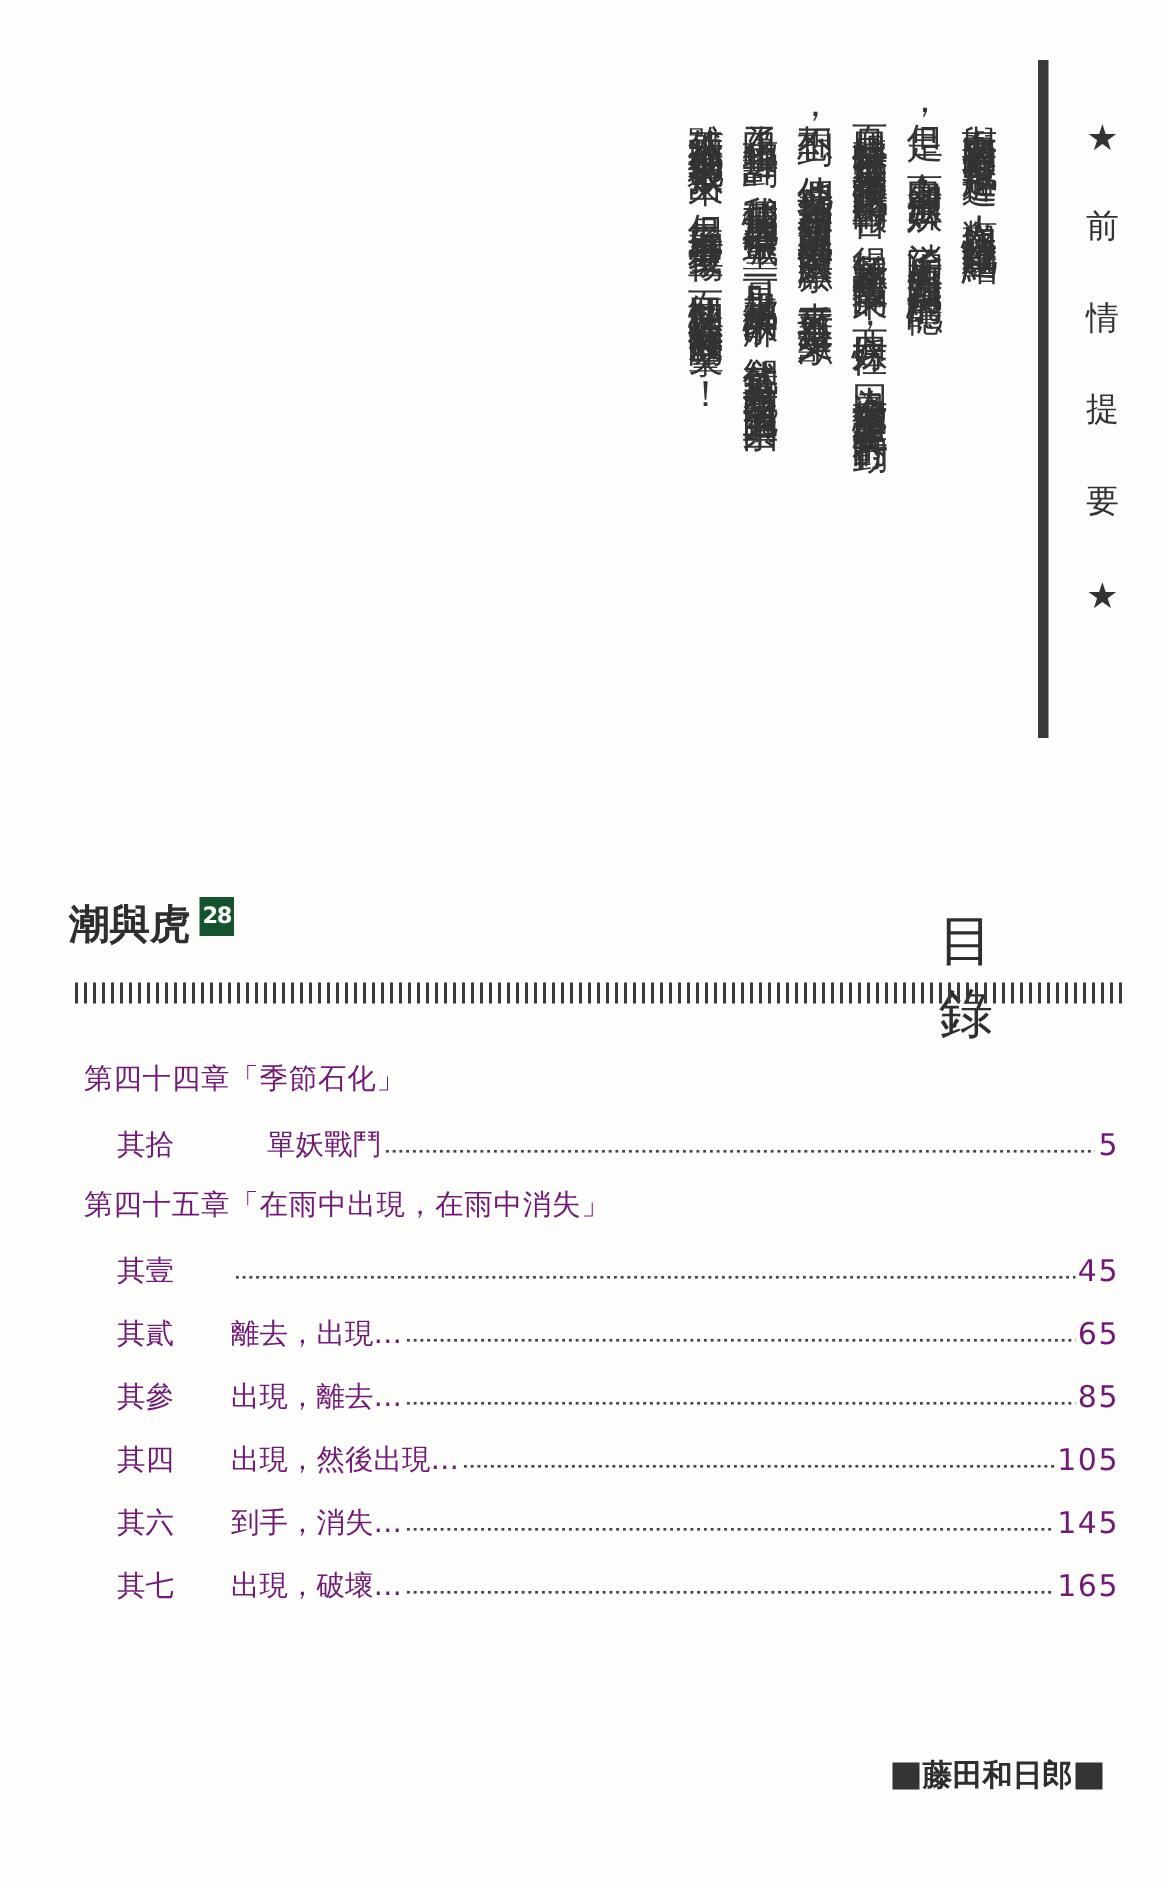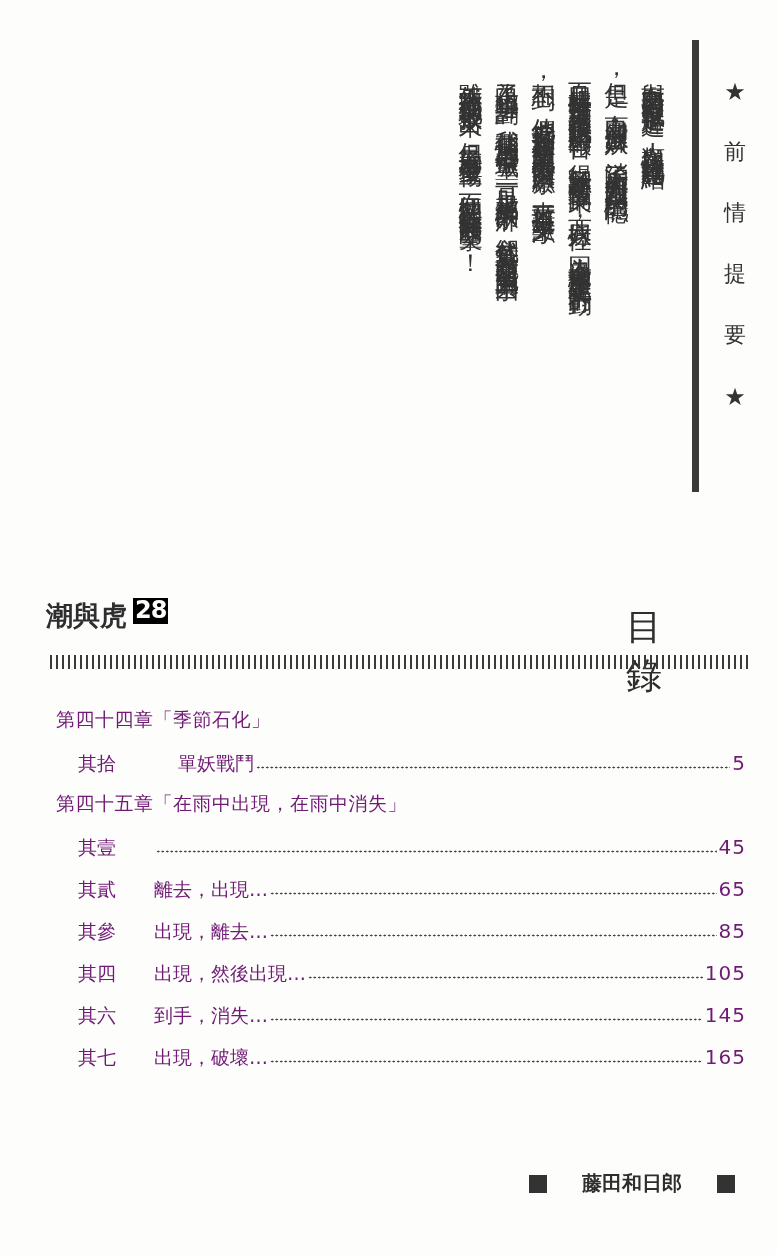--- a/index.html
+++ b/index.html
@@ -69,23 +69,23 @@
       top: 598px;
       display: flex;
       align-items: flex-start;
       font-family: "DejaVu Sans", "Liberation Sans", sans-serif;
       font-size: 27px;
       color: #2e2e2e;
       font-weight: bold;
     }
     .toc-book-title .vol {
       display: inline-block;
-      background: #000000;
+      background: #14532d;
       color: #fdfdfc;
-      font-size: 24px;
+      font-size: 15px;
       font-weight: bold;
       line-height: 25px;
       height: 26px;
       padding: 0 2px;
       margin-left: 6px;
       letter-spacing: -1px;
     }
     .toc-heading {
       position: absolute;
       left: 626px;
@@ -150,21 +150,20 @@
     .author {
       position: absolute;
       right: 40px;
       top: 1170px;
       font-family: Liberation Sans, sans-serif;
       font-size: 20px;
       color: #2e2e2e;
       font-weight: bold;
       display: flex;
       align-items: center;
-      gap: 33px;
     }
     .author .sq {
       display: inline-block;
       width: 18px;
       height: 18px;
       background: #333;
       margin: 0 2px;
     }
   </style>
 </head>

